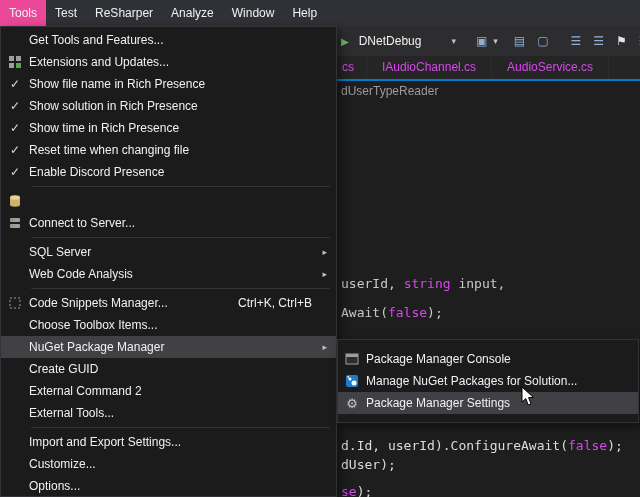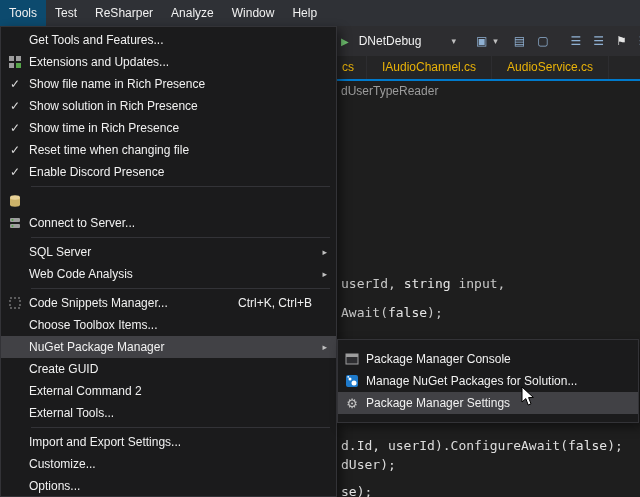--- a/index.html
+++ b/index.html
@@ -5,46 +5,46 @@
   html,body{margin:0;padding:0;}
   body{
     width:640px;height:497px;position:relative;overflow:hidden;
     background:#1e1e1e;font-family:"Liberation Sans",sans-serif;
     -webkit-font-smoothing:antialiased;
   }
   
   .menubar{position:absolute;top:0;left:0;width:640px;height:26px;background:#2f3136;
     display:flex;align-items:stretch;z-index:15;}
   .mb-item{padding:0 9px;line-height:26px;font-size:12px;color:#f1f1f1;cursor:default;}
-  .mb-item.open{background:#0c4a6e;}
+  .mb-item.open{background:#ec4899;}
   
   .toolbar{position:absolute;top:26px;left:0;width:640px;height:30px;background:#2d2d30;
     display:flex;align-items:center;padding-left:341px;box-sizing:border-box;
     color:#c8c8c8;font-size:12px;z-index:5;}
   .tb-play{color:#6fc06f;font-size:10px;margin-right:6px;}
   .tb-combo{display:flex;align-items:center;color:#f1f1f1;padding:2px 4px;margin-right:10px;}
   .tb-combo .lbl{margin-right:30px;}
   .tb-caret{font-size:9px;color:#c0c0c0;}
   .tb-ic{font-size:12px;margin:0 6px;color:#8fb0d2;}
   .tb-ic.white{color:#e4e4e4;}
   .tb-sep{width:1px;height:17px;background:#4a4a4f;margin:0 5px;}
   
   .tabrow{position:absolute;top:56px;left:0;width:640px;height:25px;background:#252526;
     display:flex;align-items:stretch;padding-left:338px;box-sizing:border-box;
     border-bottom:2px solid #007acc;z-index:4;}
-  .tab{padding:0 15px;line-height:23px;font-size:12px;color:#eab308;
+  .tab{padding:0 15px;line-height:23px;font-size:12px;color:#d946ef;
     border-right:1px solid #2d2d30;white-space:nowrap;}
   .tab.partial{padding:0 12px 0 4px;}
   
   .crumbbar{position:absolute;top:81px;left:0;width:640px;height:20px;background:#1e1e1e;
     color:#9b9b9b;font-size:12px;line-height:20px;padding-left:341px;box-sizing:border-box;z-index:3;}
   
   .codeline{position:absolute;left:341px;font-family:"DejaVu Sans Mono",monospace;
     font-size:13px;white-space:pre;color:#dcdcdc;z-index:1;}
-  .kw{color:#e5e5e5;margin-top:20px;}
+  .kw{color:#d946ef;margin-top:20px;}
   .id{color:#dcdcdc;}
   .dim{color:#c8c8c8;}
   
   .menu{position:absolute;left:0;top:26px;width:337px;height:471px;background:#1b1b1c;
     border:1px solid #333337;box-sizing:border-box;z-index:20;padding-top:2px;
     box-shadow:4px 4px 10px rgba(0,0,0,.45);}
   .mi{display:flex;align-items:center;height:22px;font-size:12px;color:#f1f1f1;position:relative;}
   .mi.hl{background:#414145;}
   .micol{flex:0 0 28px;display:flex;align-items:center;justify-content:center;
     color:#d8d8d8;font-size:12px;}

